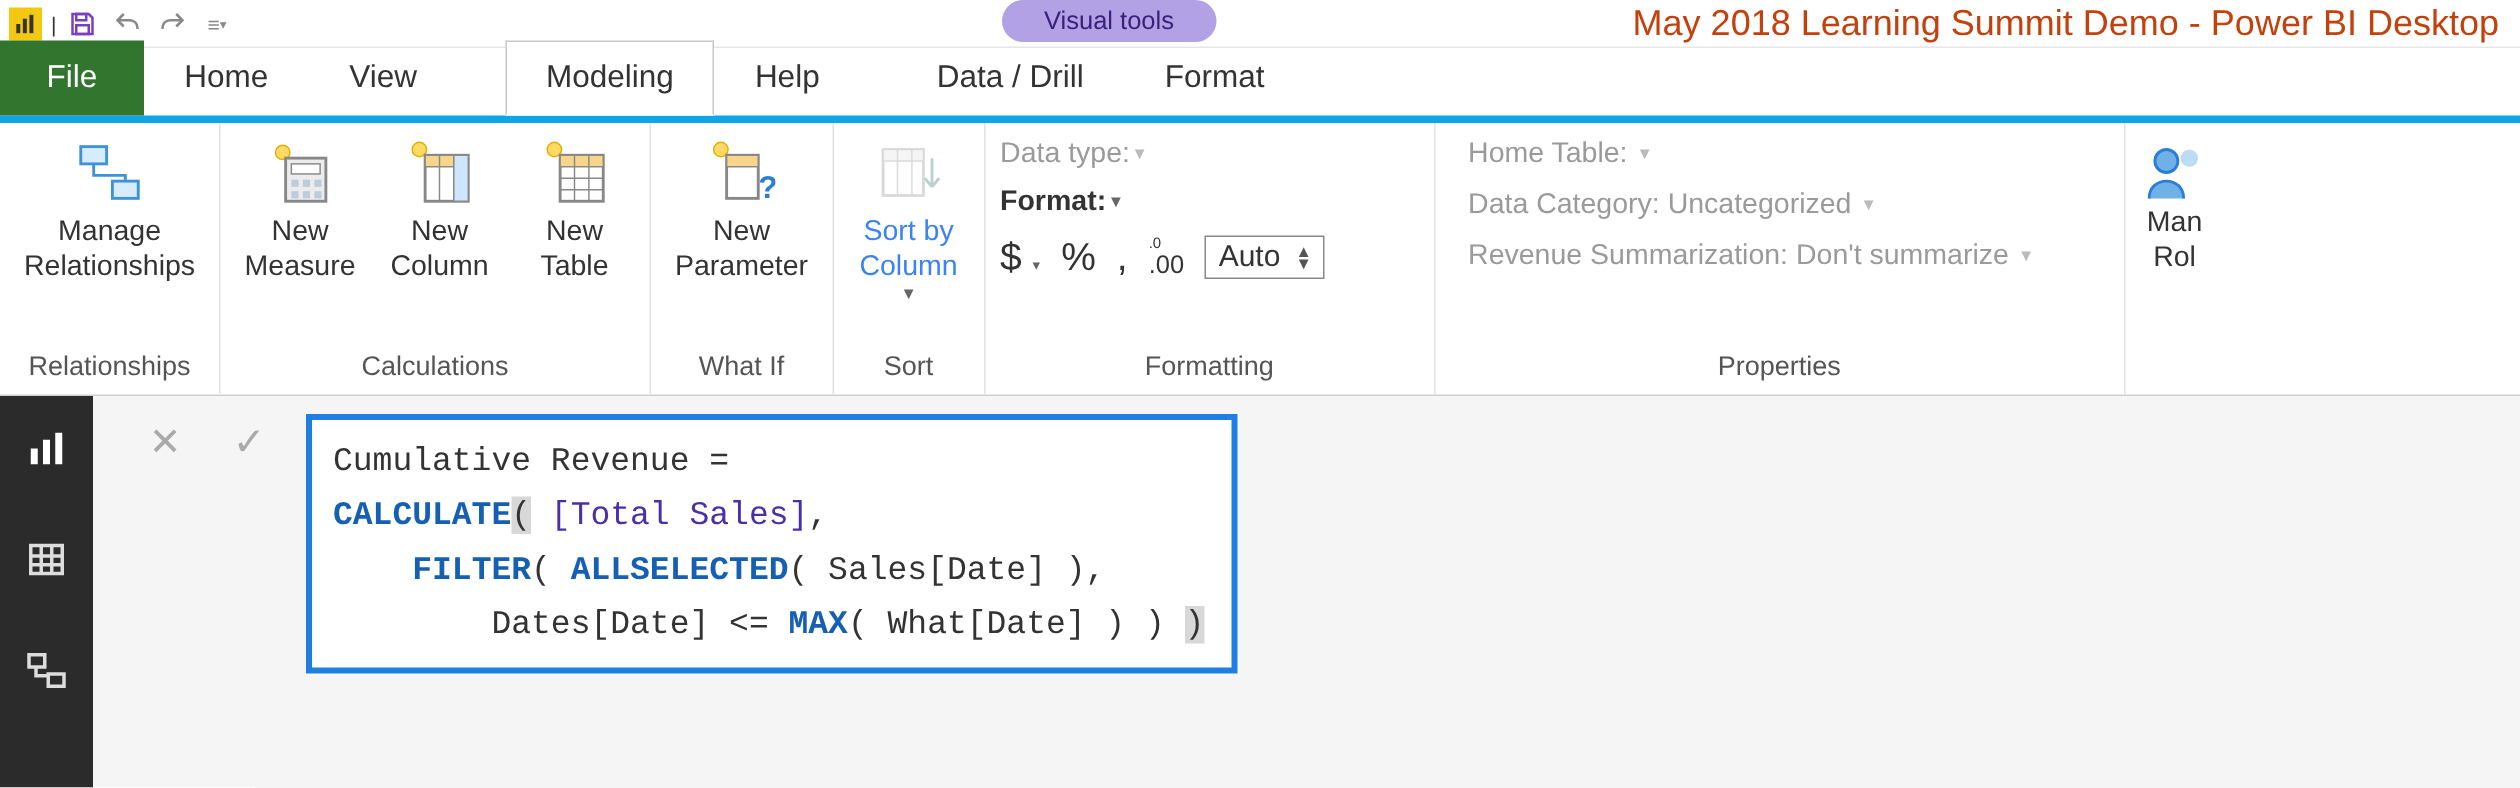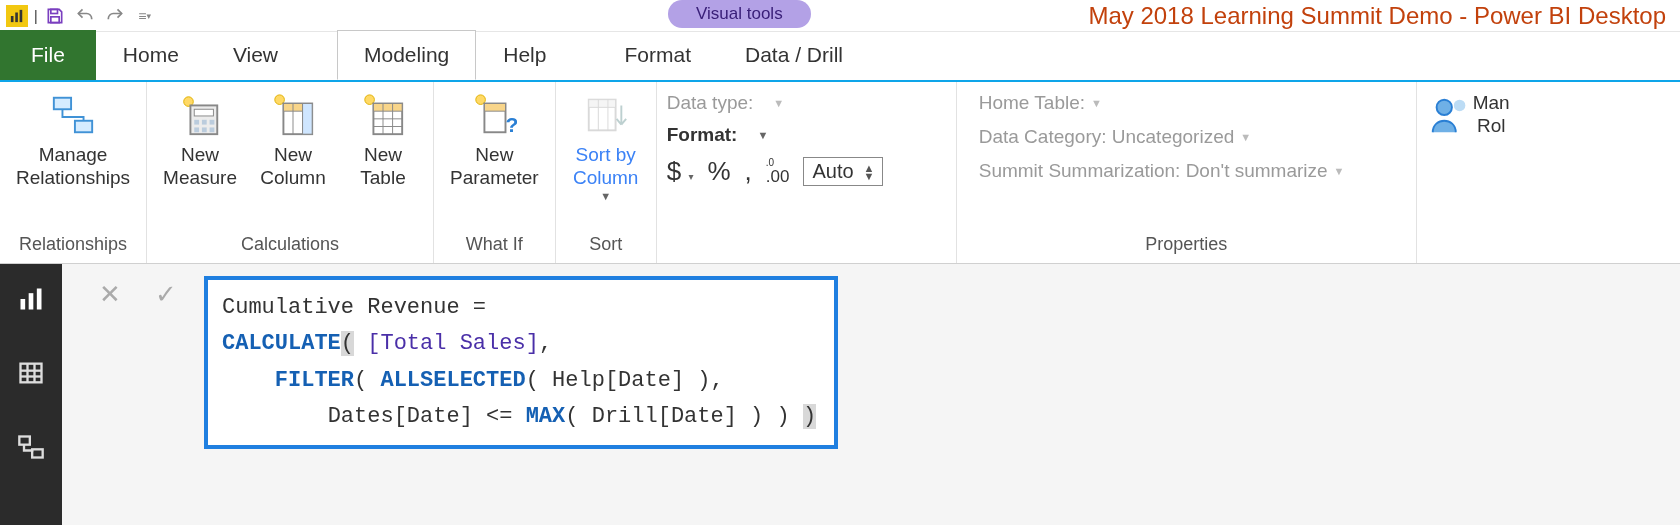--- a/index.html
+++ b/index.html
@@ -47,21 +47,21 @@
   font-size: 24px;
   color: #c2410c;
   margin-right: 8px;
 }
 
 
 .tabs {
   height: 50px;
   display: flex;
   align-items: flex-end;
-  border-bottom: 2px solid #0ea5e9;
+  border-bottom: 5px solid #0ea5e9;
 }
 .tab {
   padding: 12px 26px 12px 26px;
   font-size: 21px;
   color: #333;
   cursor: pointer;
   border: 1px solid transparent;
 }
 .tab.file {
   background: #31752f;
@@ -125,21 +125,21 @@
 .big-btn.disabled .blabel { color: #3b82f6; }
 .big-btn.disabled svg { opacity: 0.55; }
 
 .fmt-stack {
   display: flex;
   flex-direction: column;
   gap: 10px;
   padding-top: 4px;
   font-size: 19px;
 }
-.fmt-row { display: flex; align-items: center; gap: 20px; color: #333; }
+.fmt-row { display: flex; align-items: center; gap: 1px; color: #333; }
 .fmt-row.disabled { color: #9a9a9a; }
 .dd-caret { font-size: 11px; color: #666; }
 .fmt-row.disabled .dd-caret { color: #bbb; }
 .currency-row { font-size: 26px; gap: 14px; }
 .auto-spin {
   border: 1px solid #888;
   padding: 2px 8px;
   display: flex;
   align-items: center;
   gap: 10px;
@@ -152,21 +152,21 @@
   flex-direction: column;
   gap: 12px;
   padding-top: 4px;
   font-size: 19px;
   color: #9a9a9a;
 }
 .prop-row { display: flex; align-items: center; gap: 6px; margin-left: 12px; }
 .prop-row .dd-caret { color: #bbb; }
 
 .sec-stack {
-  display:flex; flex-direction:row; align-items:center; padding-top:4px;
+  display:flex; flex-direction:column; align-items:center; padding-top:4px;
 }
 .sec-stack .bicon { width:46px; height:46px; display:flex; align-items:center; justify-content:center; }
 .sec-label { font-size:19px; color:#333; text-align:center; line-height:1.2; white-space:pre; }
 
 
 .workarea {
   display: flex;
   height: calc(525px - 32px - 50px - 182px);
 }
 .leftnav {
@@ -258,22 +258,22 @@
   <div class="doc-title">May 2018 Learning Summit Demo - Power BI Desktop</div>
 </div>
 
 <div class="tabs">
   <div class="tab file">File</div>
   <div class="tab">Home</div>
   <div class="tab">View</div>
   <div class="tab active">Modeling</div>
   <div class="tab">Help</div>
   <div class="gap-context"></div>
+  <div class="tab">Data / Drill</div>
   <div class="tab">Format</div>
-  <div class="tab">Data / Drill</div>
 </div>
 
 <div class="ribbon">
 
   <div class="group">
     <div class="group-body">
       <div class="big-btn">
         <span class="bicon">
           <svg viewBox="0 0 48 48" width="46" height="46">
               <rect x="4" y="6" width="18" height="12" fill="#d6ecff" stroke="#4092d6" stroke-width="2"></rect>
@@ -399,35 +399,36 @@
           <span class="auto-spin">
             <span>Auto</span>
             <span class="spin-arrows">
                 <span>▲</span>
                 <span>▼</span>
               </span>
           </span>
         </div>
       </div>
     </div>
+    <div class="group-label">Formatting</div>
   </div>
 
   <div class="group" style="min-width:460px;">
     <div class="group-body">
       <div class="prop-stack">
         <div class="prop-row">
           <span>Home Table:</span>
           <span class="dd-caret">▼</span>
         </div>
         <div class="prop-row">
           <span>Data Category: Uncategorized</span>
           <span class="dd-caret">▼</span>
         </div>
         <div class="prop-row">
-          <span>Summit Summarization: Don't summarize</span>
+          <span>Revenue Summarization: Don't summarize</span>
           <span class="dd-caret">▼</span>
         </div>
       </div>
     </div>
     <div class="group-label">Properties</div>
   </div>
 
   <div class="group" style="border-right:none; padding-right:0;">
     <div class="group-body">
       <div class="sec-stack">
@@ -472,17 +473,17 @@
           <path d="M6 10v5h8" fill="none" stroke="currentColor" stroke-width="2"></path>
         </svg>
     </div>
   </div>
   <div class="main">
     <div class="formula-wrap">
       <div class="fx-btn">✕</div>
       <div class="fx-btn">✓</div>
       <div class="formula-box"><span>Cumulative Revenue =</span>
 <span class="kw">CALCULATE</span><span class="paren-hl">(</span> <span class="meas">[Total Sales]</span><span>,</span>
-<span>    </span><span class="kw">FILTER</span><span>( </span><span class="kw">ALLSELECTED</span><span>( Help[Date] ),</span>
-<span>        </span><span>Dates[Date] &lt;= </span><span class="kw">MAX</span><span>( Drill[Date] ) ) </span><span class="paren-hl">)</span></div>
+<span>    </span><span class="kw">FILTER</span><span>( </span><span class="kw">ALLSELECTED</span><span>( Sales[Date] ),</span>
+<span>        </span><span>Dates[Date] &lt;= </span><span class="kw">MAX</span><span>( What[Date] ) ) </span><span class="paren-hl">)</span></div>
     </div>
   </div>
 </div>
 
 </body></html>

